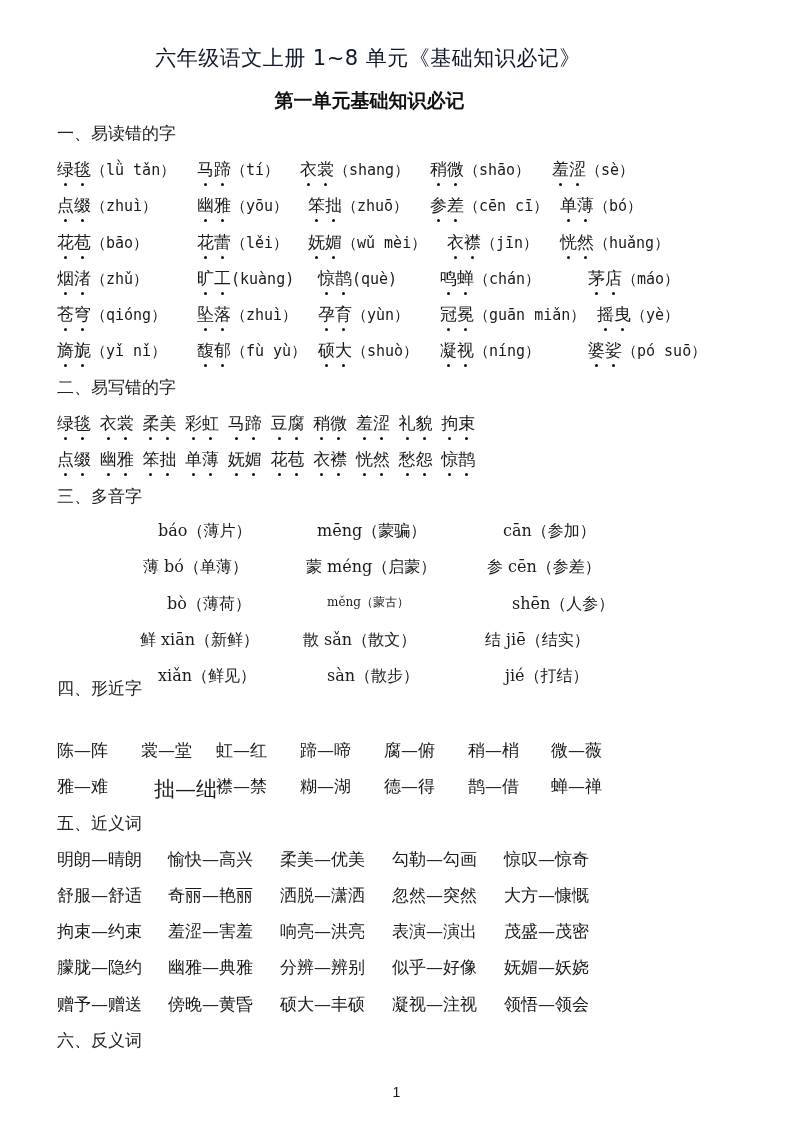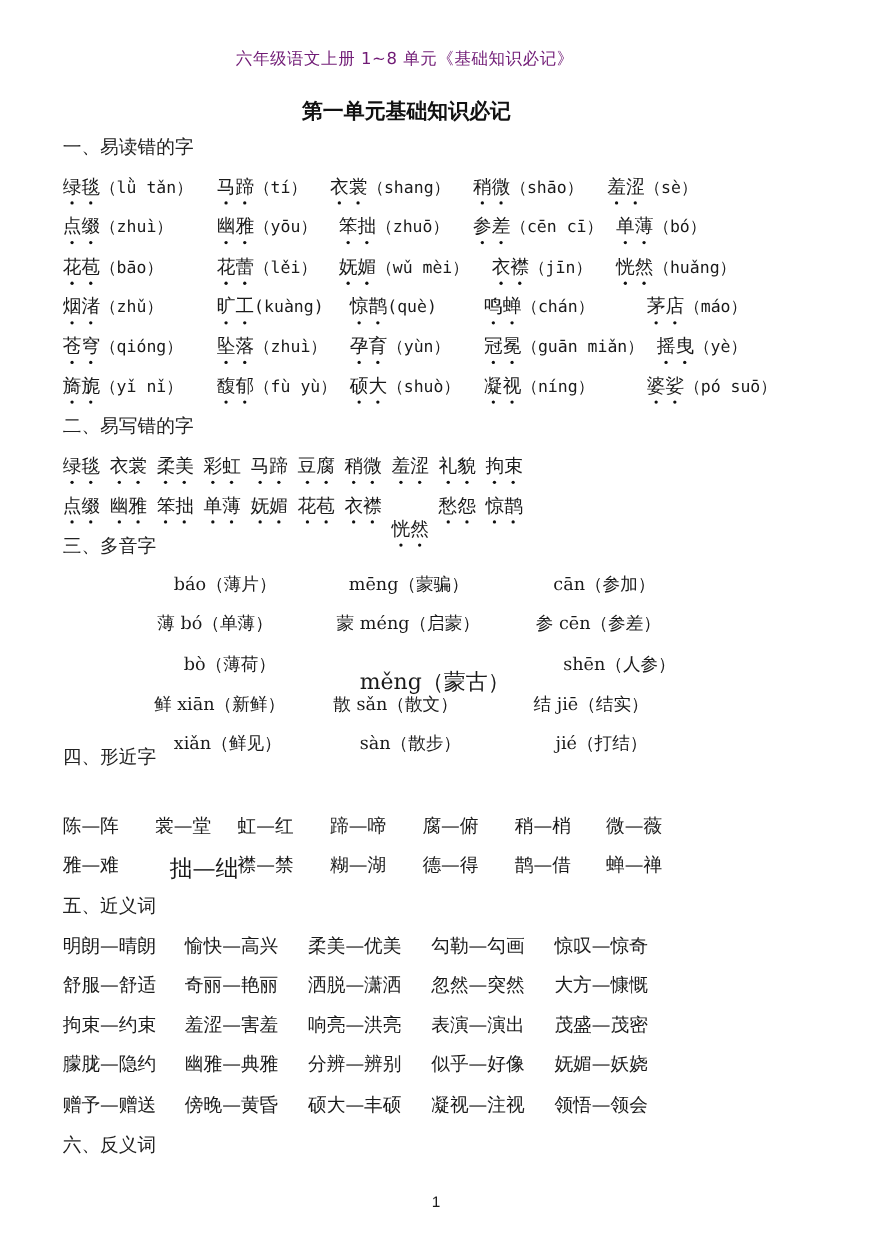--- a/index.html
+++ b/index.html
@@ -1,19 +1,19 @@
 <!DOCTYPE html>
 <html><head>
 <meta charset="utf-8">
 <style>
   html, body { margin: 0; padding: 0; background: #ffffff; }
   body { width: 793px; height: 1122px; position: relative; overflow: hidden;
          font-family: "DejaVu Serif", "Liberation Serif", serif; color: #1a1a1a; }
   .title { position: absolute; top: 44px; left: 0; width: 736px; text-align: center;
-           font-family: "DejaVu Sans", "Liberation Sans", sans-serif; font-size: 15px; color: #701a75; letter-spacing: 0.5px; }
+           font-family: "DejaVu Sans", "Liberation Sans", sans-serif; font-size: 21px; color: #0f172a; letter-spacing: 0.5px; }
   .subtitle { position: absolute; top: 88px; left: 0; width: 739px; text-align: center;
               font-family: "DejaVu Sans", "Liberation Sans", sans-serif; font-weight: bold; font-size: 19px; color: #111; }
   .sec { position: absolute; left: 57px; font-size: 17px; color: #222; }
   .cell { position: absolute; white-space: nowrap; }
   .dot { position: relative; display: inline-block; }
   .dot::after { content: ""; position: absolute; left: 50%; bottom: -5px; width: 3px; height: 3px; margin-left: -1.5px; border-radius: 50%; background: #111; }
   .py { font-family: "DejaVu Sans Mono", "Liberation Mono", monospace; font-size: 15px; }
   .pagenum { position: absolute; top: 1084px; left: 0; width: 793px; text-align: center; font-family: "Liberation Sans", sans-serif; font-size: 14px; }
 </style>
 </head>
@@ -68,35 +68,35 @@
     <div class="cell" style="top:412px;left:355.90000000000003px;font-size:17px;"><span class="dot">羞</span><span class="dot">涩</span></div>
     <div class="cell" style="top:412px;left:398.6px;font-size:17px;"><span class="dot">礼</span><span class="dot">貌</span></div>
     <div class="cell" style="top:412px;left:441.3px;font-size:17px;"><span class="dot">拘</span><span class="dot">束</span></div>
     <div class="cell" style="top:448px;left:57px;font-size:17px;"><span class="dot">点</span><span class="dot">缀</span></div>
     <div class="cell" style="top:448px;left:99.7px;font-size:17px;"><span class="dot">幽</span><span class="dot">雅</span></div>
     <div class="cell" style="top:448px;left:142.4px;font-size:17px;"><span class="dot">笨</span><span class="dot">拙</span></div>
     <div class="cell" style="top:448px;left:185.10000000000002px;font-size:17px;"><span class="dot">单</span><span class="dot">薄</span></div>
     <div class="cell" style="top:448px;left:227.8px;font-size:17px;"><span class="dot">妩</span><span class="dot">媚</span></div>
     <div class="cell" style="top:448px;left:270.5px;font-size:17px;"><span class="dot">花</span><span class="dot">苞</span></div>
     <div class="cell" style="top:448px;left:313.20000000000005px;font-size:17px;"><span class="dot">衣</span><span class="dot">襟</span></div>
-    <div class="cell" style="top:448px;left:355.90000000000003px;font-size:17px;margin-top:21px;"><span class="dot">恍</span><span class="dot">然</span></div>
+    <div class="cell" style="top:448px;left:355.90000000000003px;font-size:17px;"><span class="dot">恍</span><span class="dot">然</span></div>
     <div class="cell" style="top:448px;left:398.6px;font-size:17px;"><span class="dot">愁</span><span class="dot">怨</span></div>
     <div class="cell" style="top:448px;left:441.3px;font-size:17px;"><span class="dot">惊</span><span class="dot">鹊</span></div>
   </div>
 
 <div class="sec" style="top:485px">三、多音字</div>
 <div id="poly">
     <div class="cell" style="top:521px;left:158px;font-size:16px;">báo（薄片）</div>
     <div class="cell" style="top:521px;left:317px;font-size:16px;text-align:center;">mēng（蒙骗）</div>
     <div class="cell" style="top:521px;left:503px;font-size:16px;">cān（参加）</div>
     <div class="cell" style="top:557px;left:143px;font-size:16px;">薄 bó（单薄）</div>
     <div class="cell" style="top:557px;left:306px;font-size:16px;">蒙 méng（启蒙）</div>
     <div class="cell" style="top:557px;left:487px;font-size:16px;">参 cēn（参差）</div>
     <div class="cell" style="top:594px;left:167px;font-size:16px;">bò（薄荷）</div>
-    <div class="cell" style="top:594px;left:327px;font-size:20px;margin-top:12px;">měng（蒙古）</div>
+    <div class="cell" style="top:594px;left:327px;font-size:12px;">měng（蒙古）</div>
     <div class="cell" style="top:594px;left:512px;font-size:16px;">shēn（人参）</div>
     <div class="cell" style="top:630px;left:140px;font-size:16px;">鲜 xiān（新鲜）</div>
     <div class="cell" style="top:630px;left:303px;font-size:16px;">散 sǎn（散文）</div>
     <div class="cell" style="top:630px;left:485px;font-size:16px;">结 jiē（结实）</div>
     <div class="cell" style="top:666px;left:158px;font-size:16px;">xiǎn（鲜见）</div>
     <div class="cell" style="top:666px;left:327px;font-size:16px;">sàn（散步）</div>
     <div class="cell" style="top:666px;left:505px;font-size:16px;">jié（打结）</div>
   </div>
 
 <div class="sec" style="top:677px">四、形近字</div>

